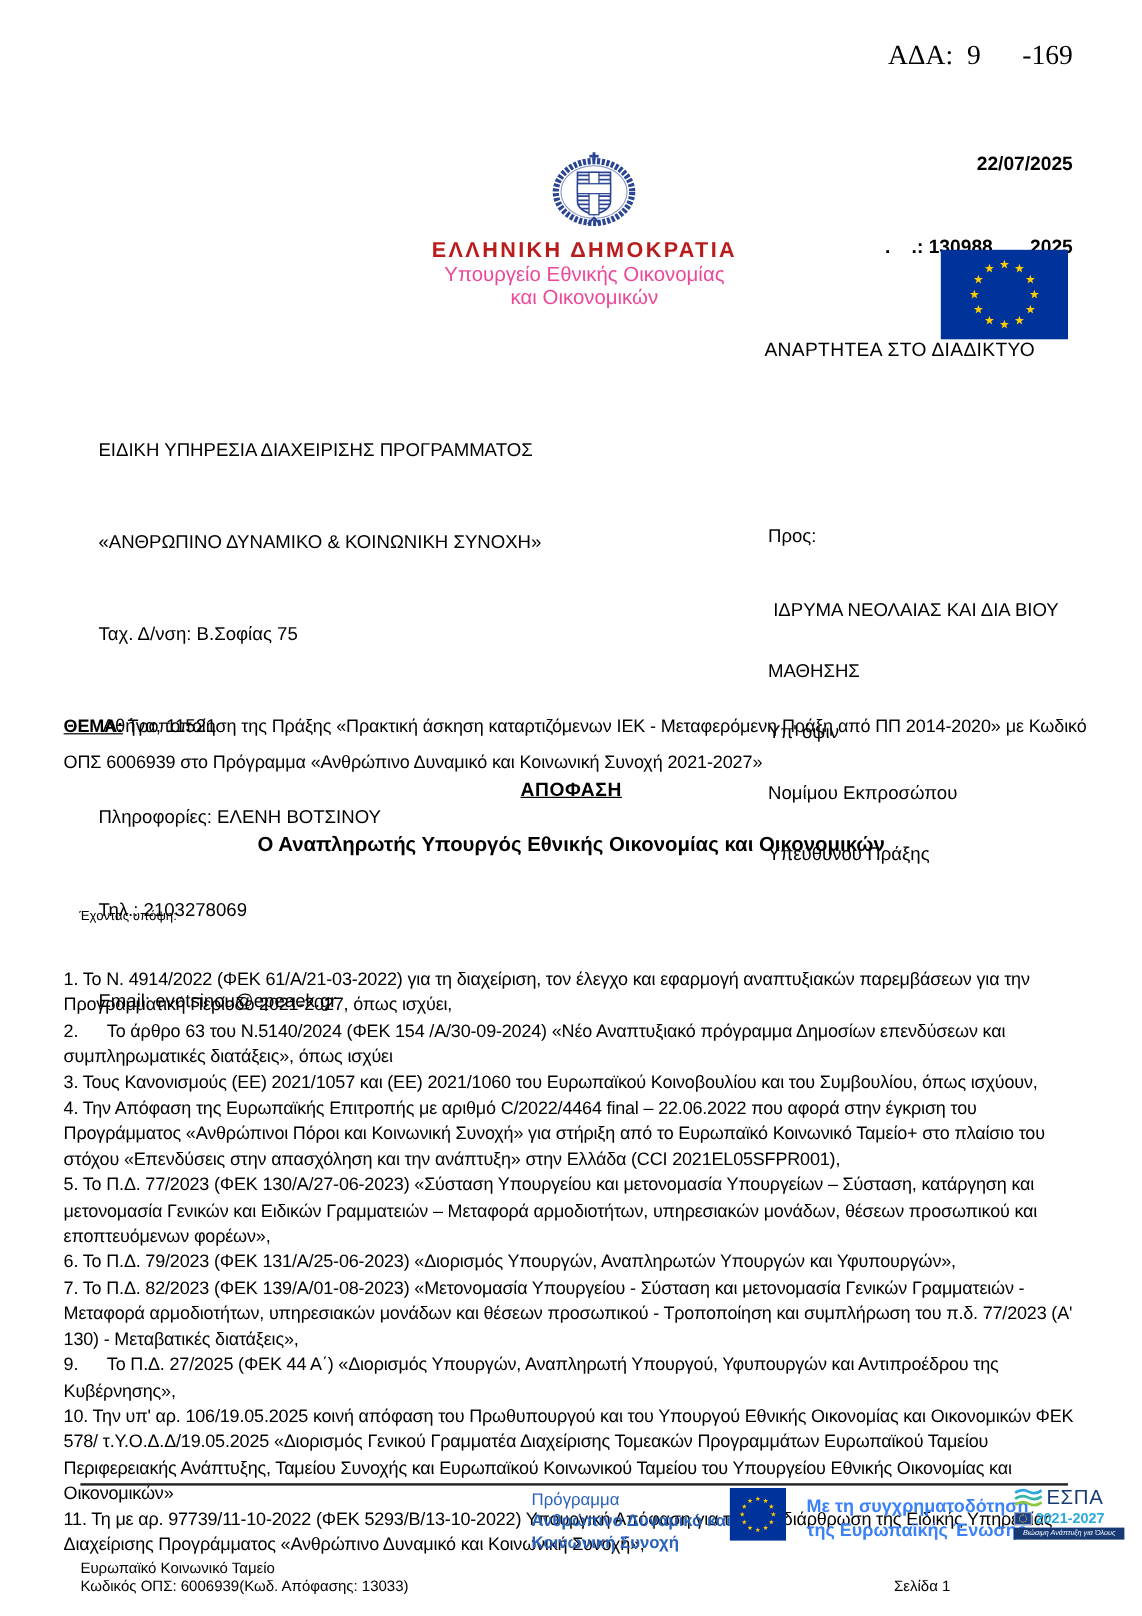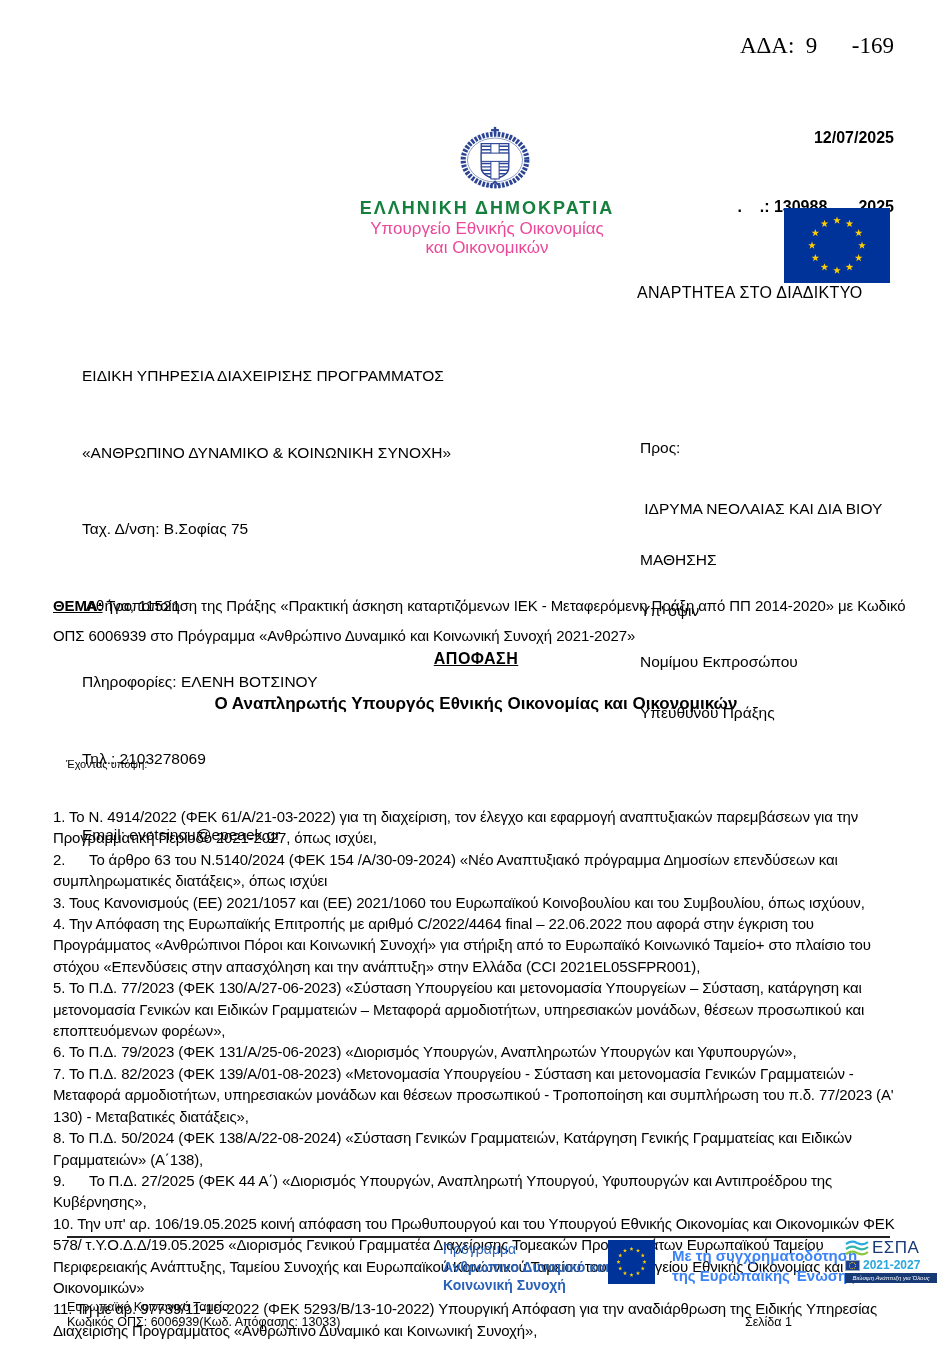--- a/index.html
+++ b/index.html
@@ -26,21 +26,21 @@
     white-space:pre;
   }
 
   
   .gov-head{
     position:absolute;top:126px;left:287px;width:400px;text-align:center;
   }
   .emblem{display:block;margin:0 auto;transform:translateX(8px);}
   .republic{
     margin-top:4px;
-    font-weight:bold;font-size:18px;letter-spacing:2px;color:#15803d;
+    font-weight:bold;font-size:18px;letter-spacing:2px;color:#b91c1c;
   }
   .ministry{
     font-size:17px;line-height:19px;color:#ec4899;margin-top:0;
   }
 
   
   .eu-flag-top{position:absolute;top:208px;left:782px;}
   .anartitea{
     position:absolute;top:284px;left:637px;font-size:16px;letter-spacing:.3px;
   }
@@ -128,21 +128,21 @@
     position:absolute;top:1315px;left:745px;font-size:12.5px;
   }
 </style>
 </head>
 <body>
 
 <div class="page">
 
   <div class="ada-line pre">ΑΔΑ:  9      -169</div>
   <div class="stamp-block">
-    <div>12/07/2025</div>
+    <div>22/07/2025</div>
     <div>.    .: 130988       2025</div>
   </div>
 
   <div class="gov-head">
     <svg class="emblem" width="86" height="68" viewBox="0 0 100 78" aria-hidden="true">
 
       <ellipse cx="50" cy="39" rx="37" ry="30" fill="none" stroke="#2c4494" stroke-width="6" stroke-dasharray="3 1.6"></ellipse>
       <ellipse cx="50" cy="39" rx="32" ry="25.5" fill="none" stroke="#2c4494" stroke-width="1" opacity="0.6"></ellipse>
 
       <rect x="48.6" y="0.5" width="2.8" height="8" fill="#2c4494"></rect>
@@ -226,21 +226,20 @@
   <div class="preamble">Έχοντας υπόψη:</div>
 
   <div class="considerations">
     <p>1. Το Ν. 4914/2022 (ΦΕΚ 61/Α/21-03-2022) για τη διαχείριση, τον έλεγχο και εφαρμογή αναπτυξιακών παρεμβάσεων για την Προγραμματική Περίοδο 2021-2027, όπως ισχύει,</p>
     <p>2.      Το άρθρο 63 του Ν.5140/2024 (ΦΕΚ 154 /Α/30-09-2024) «Νέο Αναπτυξιακό πρόγραμμα Δημοσίων επενδύσεων και συμπληρωματικές διατάξεις», όπως ισχύει</p>
     <p>3. Τους Κανονισμούς (ΕΕ) 2021/1057 και (ΕΕ) 2021/1060 του Ευρωπαϊκού Κοινοβουλίου και του Συμβουλίου, όπως ισχύουν,</p>
     <p>4. Την Απόφαση της Ευρωπαϊκής Επιτροπής με αριθμό C/2022/4464 final – 22.06.2022 που αφορά στην έγκριση του Προγράμματος «Ανθρώπινοι Πόροι και Κοινωνική Συνοχή» για στήριξη από το Ευρωπαϊκό Κοινωνικό Ταμείο+ στο πλαίσιο του στόχου «Επενδύσεις στην απασχόληση και την ανάπτυξη» στην Ελλάδα (CCI 2021EL05SFPR001),</p>
     <p>5. Το Π.Δ. 77/2023 (ΦΕΚ 130/Α/27-06-2023) «Σύσταση Υπουργείου και μετονομασία Υπουργείων – Σύσταση, κατάργηση και μετονομασία Γενικών και Ειδικών Γραμματειών – Μεταφορά αρμοδιοτήτων, υπηρεσιακών μονάδων, θέσεων προσωπικού και εποπτευόμενων φορέων»,</p>
     <p>6. Το Π.Δ. 79/2023 (ΦΕΚ 131/Α/25-06-2023) «Διορισμός Υπουργών, Αναπληρωτών Υπουργών και Υφυπουργών»,</p>
     <p>7. Το Π.Δ. 82/2023 (ΦΕΚ 139/Α/01-08-2023) «Μετονομασία Υπουργείου - Σύσταση και μετονομασία Γενικών Γραμματειών - Μεταφορά αρμοδιοτήτων, υπηρεσιακών μονάδων και θέσεων προσωπικού - Τροποποίηση και συμπλήρωση του π.δ. 77/2023 (Α' 130) - Μεταβατικές διατάξεις»,</p>
-    <p>8. Το Π.Δ. 50/2024 (ΦΕΚ 138/Α/22-08-2024) «Σύσταση Γενικών Γραμματειών, Κατάργηση Γενικής Γραμματείας και Ειδικών Γραμματειών» (Α΄138),</p>
     <p>9.      Το Π.Δ. 27/2025 (ΦΕΚ 44 Α΄) «Διορισμός Υπουργών, Αναπληρωτή Υπουργού, Υφυπουργών και Αντιπροέδρου της Κυβέρνησης»,</p>
     <p>10. Την υπ' αρ. 106/19.05.2025 κοινή απόφαση του Πρωθυπουργού και του Υπουργού Εθνικής Οικονομίας και Οικονομικών ΦΕΚ 578/ τ.Υ.Ο.Δ.Δ/19.05.2025 «Διορισμός Γενικού Γραμματέα Διαχείρισης Τομεακών Προγραμμάτων Ευρωπαϊκού Ταμείου Περιφερειακής Ανάπτυξης, Ταμείου Συνοχής και Ευρωπαϊκού Κοινωνικού Ταμείου του Υπουργείου Εθνικής Οικονομίας και Οικονομικών»</p>
     <p>11. Τη με αρ. 97739/11-10-2022 (ΦΕΚ 5293/Β/13-10-2022) Υπουργική Απόφαση για την αναδιάρθρωση της Ειδικής Υπηρεσίας Διαχείρισης Προγράμματος «Ανθρώπινο Δυναμικό και Κοινωνική Συνοχή»,</p>
   </div>
 
   <div class="footer-rule"></div>
 
   <div class="program-block">
     <div class="light">Πρόγραμμα</div>
     <div class="strong">Ανθρώπινο Δυναμικό και</div>

